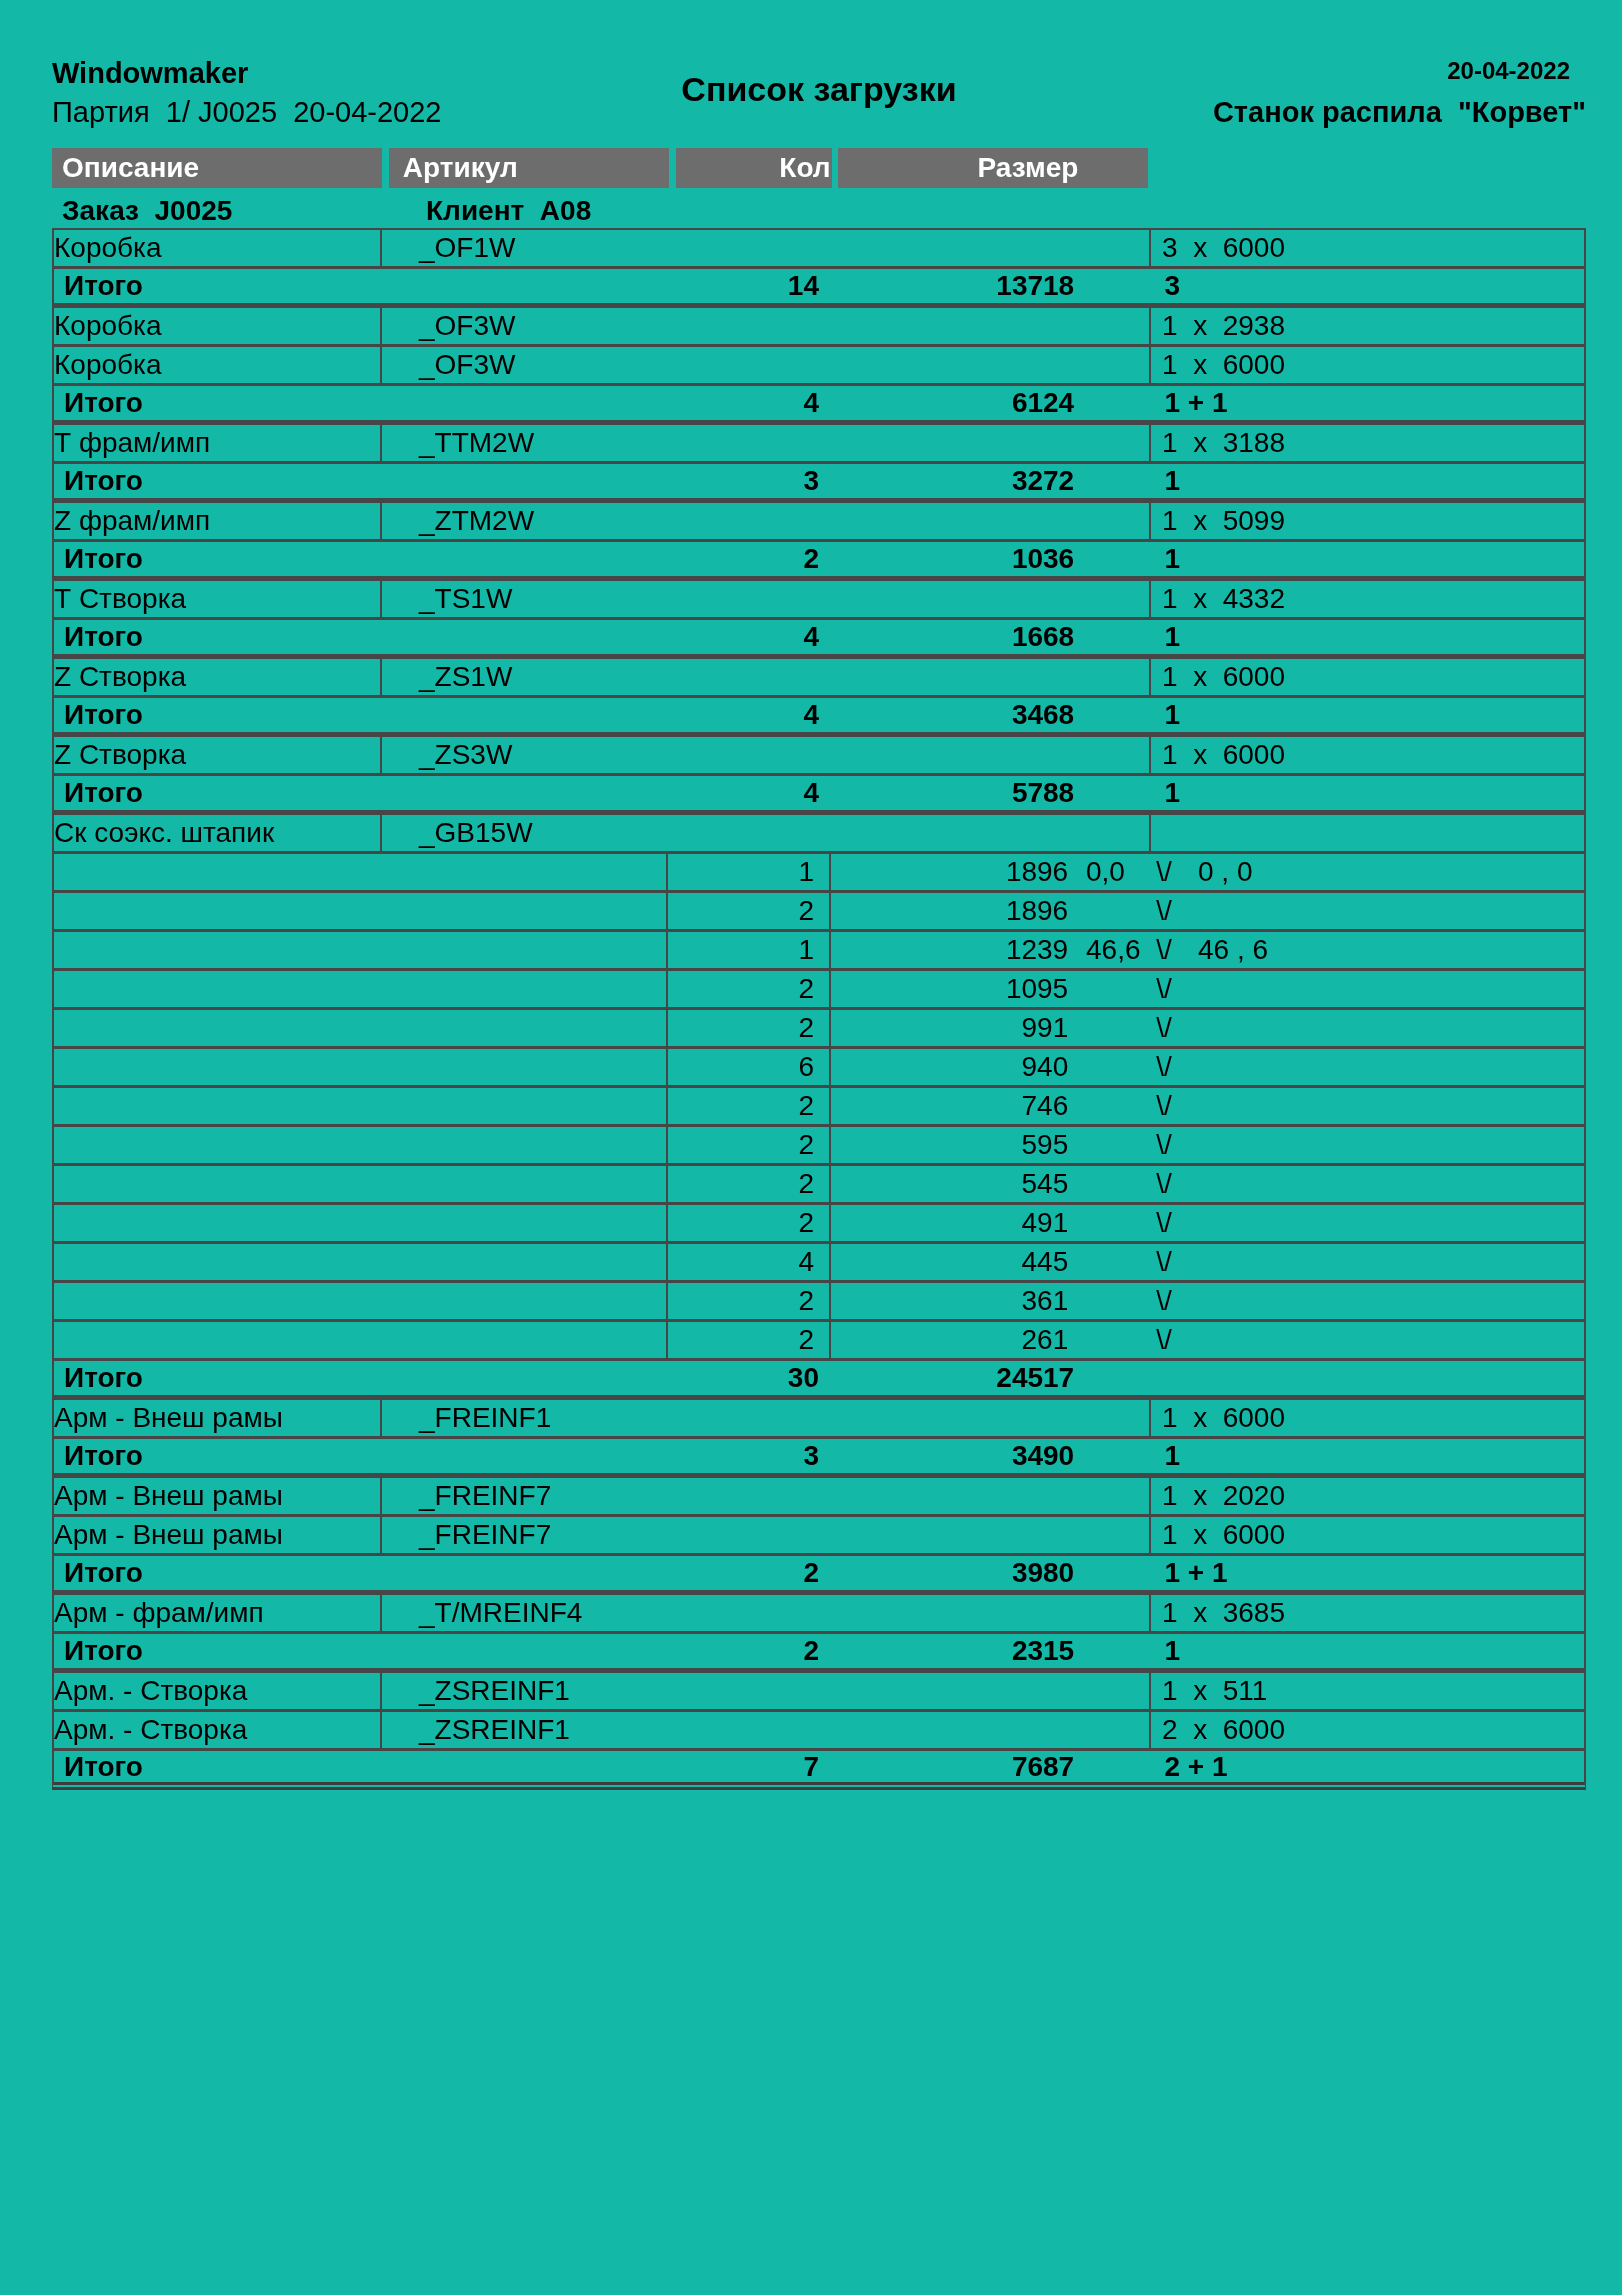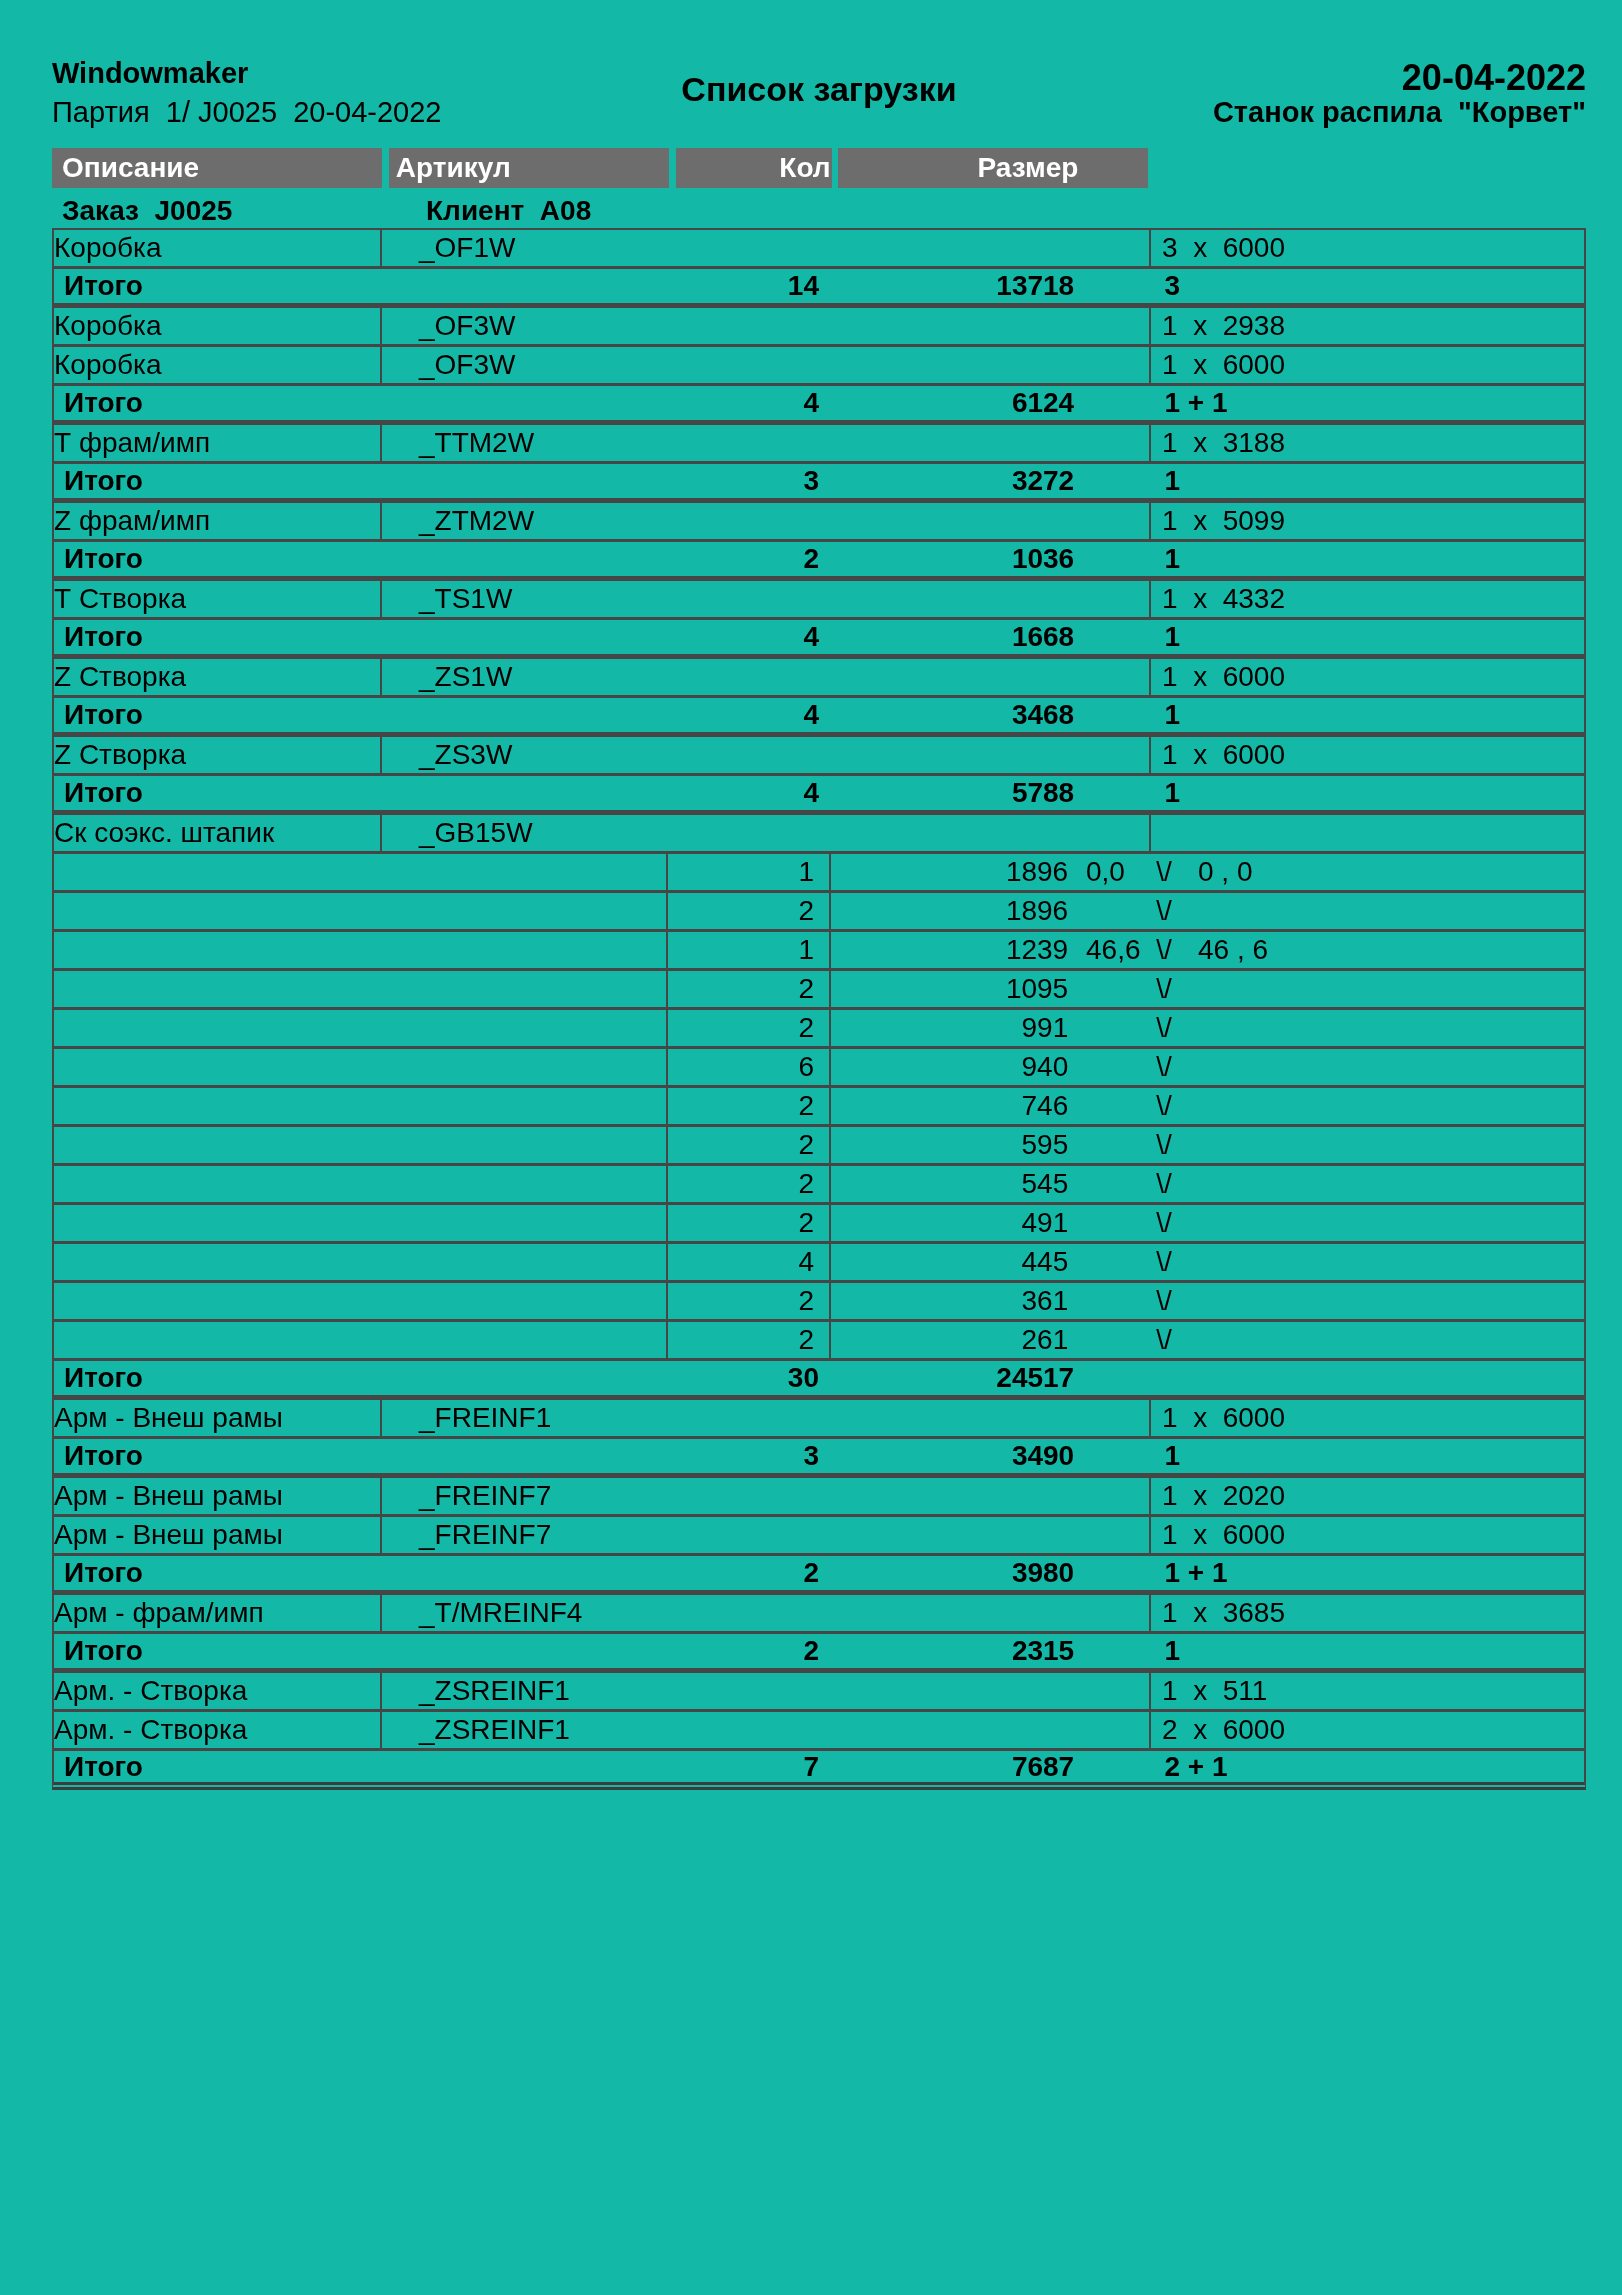--- a/index.html
+++ b/index.html
@@ -6,31 +6,31 @@
   *{box-sizing:border-box;}
   .page{
     position:relative;width:1622px;height:2295px;background:#14b8a6;
     font-family:"Liberation Sans","DejaVu Sans",sans-serif;color:#000;
     overflow:hidden;
   }
   
   .th1{position:absolute;top:57px;left:52px;width:1534px;height:54px;}
   .app{position:absolute;left:0;top:0;font-size:29px;font-weight:bold;white-space:pre;}
   .title{position:absolute;left:0;right:0;top:12.7px;text-align:center;font-size:34px;font-weight:bold;white-space:pre;}
-  .date{position:absolute;right:0;top:0;font-size:36px;font-weight:bold;white-space:pre;}
+  .date{position:absolute;right:16px;top:0;font-size:24px;font-weight:bold;white-space:pre;}
   .th2{position:absolute;top:96px;left:52px;width:1534px;height:37px;}
   .batch{position:absolute;left:0;top:0;font-size:29px;font-weight:normal;white-space:pre;}
   .machine{position:absolute;right:0;top:0;font-size:29px;font-weight:bold;white-space:pre;}
   
   .table{position:absolute;top:148px;left:52px;width:1534px;border-radius:20px;}
   .thead{display:flex;height:40px;}
   .hc{background:#6d6d6d;color:#fff;font-weight:bold;font-size:28px;
       display:flex;align-items:center;white-space:pre;}
   .h1{width:330px;padding-left:10px;}
-  .h2{width:280px;margin-left:6.8px;padding-left:7px;}
+  .h2{width:280px;margin-left:6.8px;padding-left:14px;}
   .h3{width:156px;margin-left:6.8px;justify-content:flex-end;padding-right:1px;}
   .h4{width:310px;margin-left:6.8px;justify-content:flex-end;padding-right:70px;}
   .h5{width:431px;margin-left:6.8px;padding-left:10px;}
   .orow{height:37px;margin-top:5px;border-bottom:2.5px solid #464646;
         display:flex;align-items:center;font-weight:bold;font-size:28px;white-space:pre;}
   .o1{width:330px;padding-left:10px;}
   .o2{padding-left:44px;}
   .r{display:flex;align-items:center;height:39px;font-size:28px;white-space:pre;
      border-left:2.5px solid #464646;border-right:2.5px solid #464646;
      border-bottom:3.4px solid #464646;}

